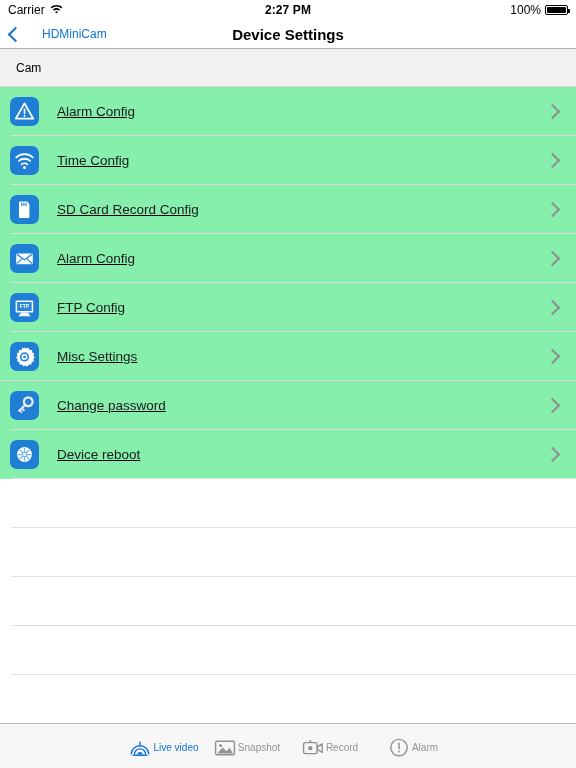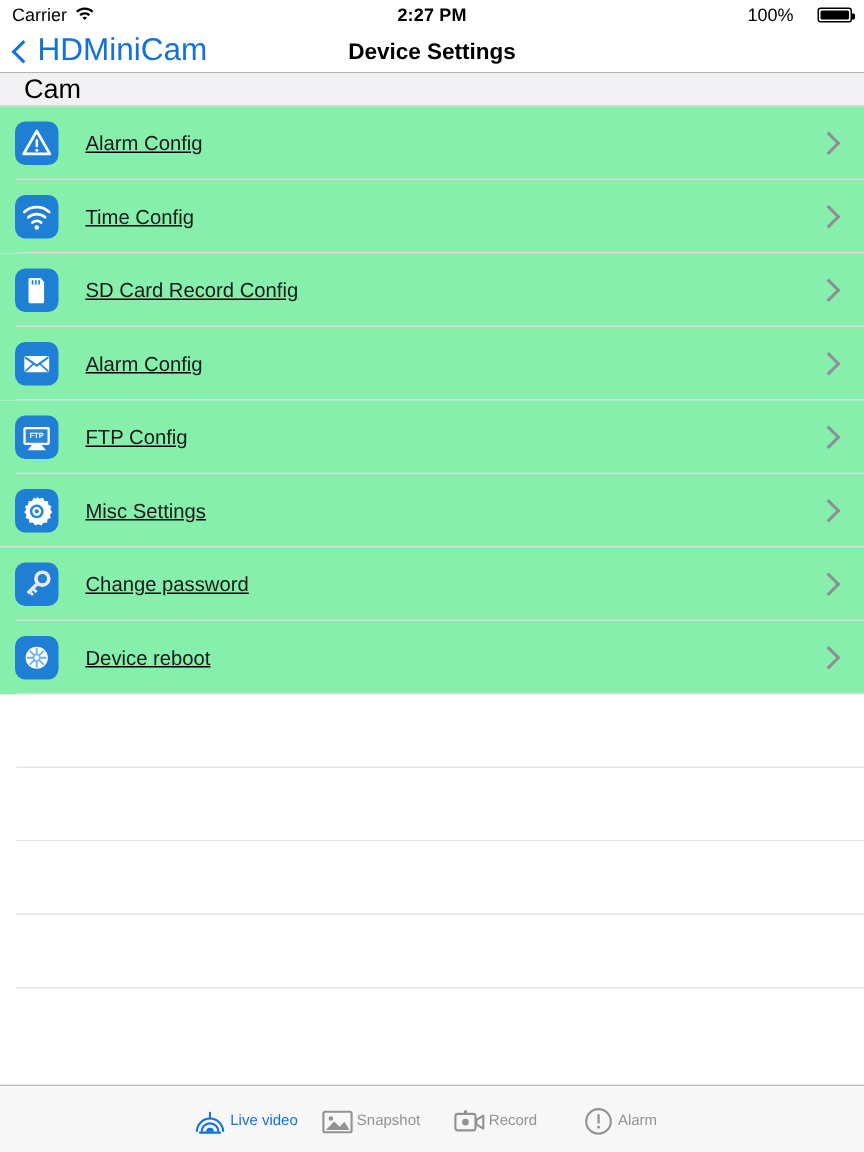--- a/index.html
+++ b/index.html
@@ -47,21 +47,21 @@
     text-align: center;
     font-size: 12px;
     font-weight: bold;
     color: #000;
     letter-spacing: 0.1px;
   }
   .status-right {
     margin-left: auto;
     display: flex;
     align-items: center;
-    gap: 16px;
+    gap: 4px;
     z-index: 2;
     font-size: 12px;
   }
   .battery {
     width: 23px;
     height: 10px;
     border: 1px solid #000;
     border-radius: 2px;
     position: relative;
     box-sizing: border-box;
@@ -91,23 +91,23 @@
     background: #ffffff;
     border-bottom: 1px solid #b3b3b5;
     display: flex;
     align-items: center;
     position: relative;
     padding: 0 8px;
   }
   .nav-back {
     display: flex;
     align-items: center;
-    gap: 3px;
+    gap: 20px;
     color: #1272d8;
-    font-size: 21px;
+    font-size: 12px;
     cursor: pointer;
     z-index: 2;
   }
   .nav-back .chev-left {
     display: inline-block;
     width: 9px;
     height: 9px;
     border-left: 2.6px solid #1272d8;
     border-bottom: 2.6px solid #1272d8;
     transform: rotate(45deg);
@@ -124,27 +124,27 @@
   }
 
   
   .list-wrap {
     flex: 1 1 auto;
     overflow: hidden;
     background: #ffffff;
     position: relative;
   }
   .section-header {
-    height: 22px;
+    height: 38px;
     background: #f1f1f3;
     border-bottom: 1px solid #d9d9dd;
     display: flex;
     align-items: center;
     padding-left: 16px;
-    font-size: 18px;
+    font-size: 12px;
     color: #000;
     box-sizing: border-box;
   }
   .row {
     height: 49px;
     display: flex;
     align-items: center;
     padding-left: 10px;
     padding-right: 12px;
     background: #86efac;

